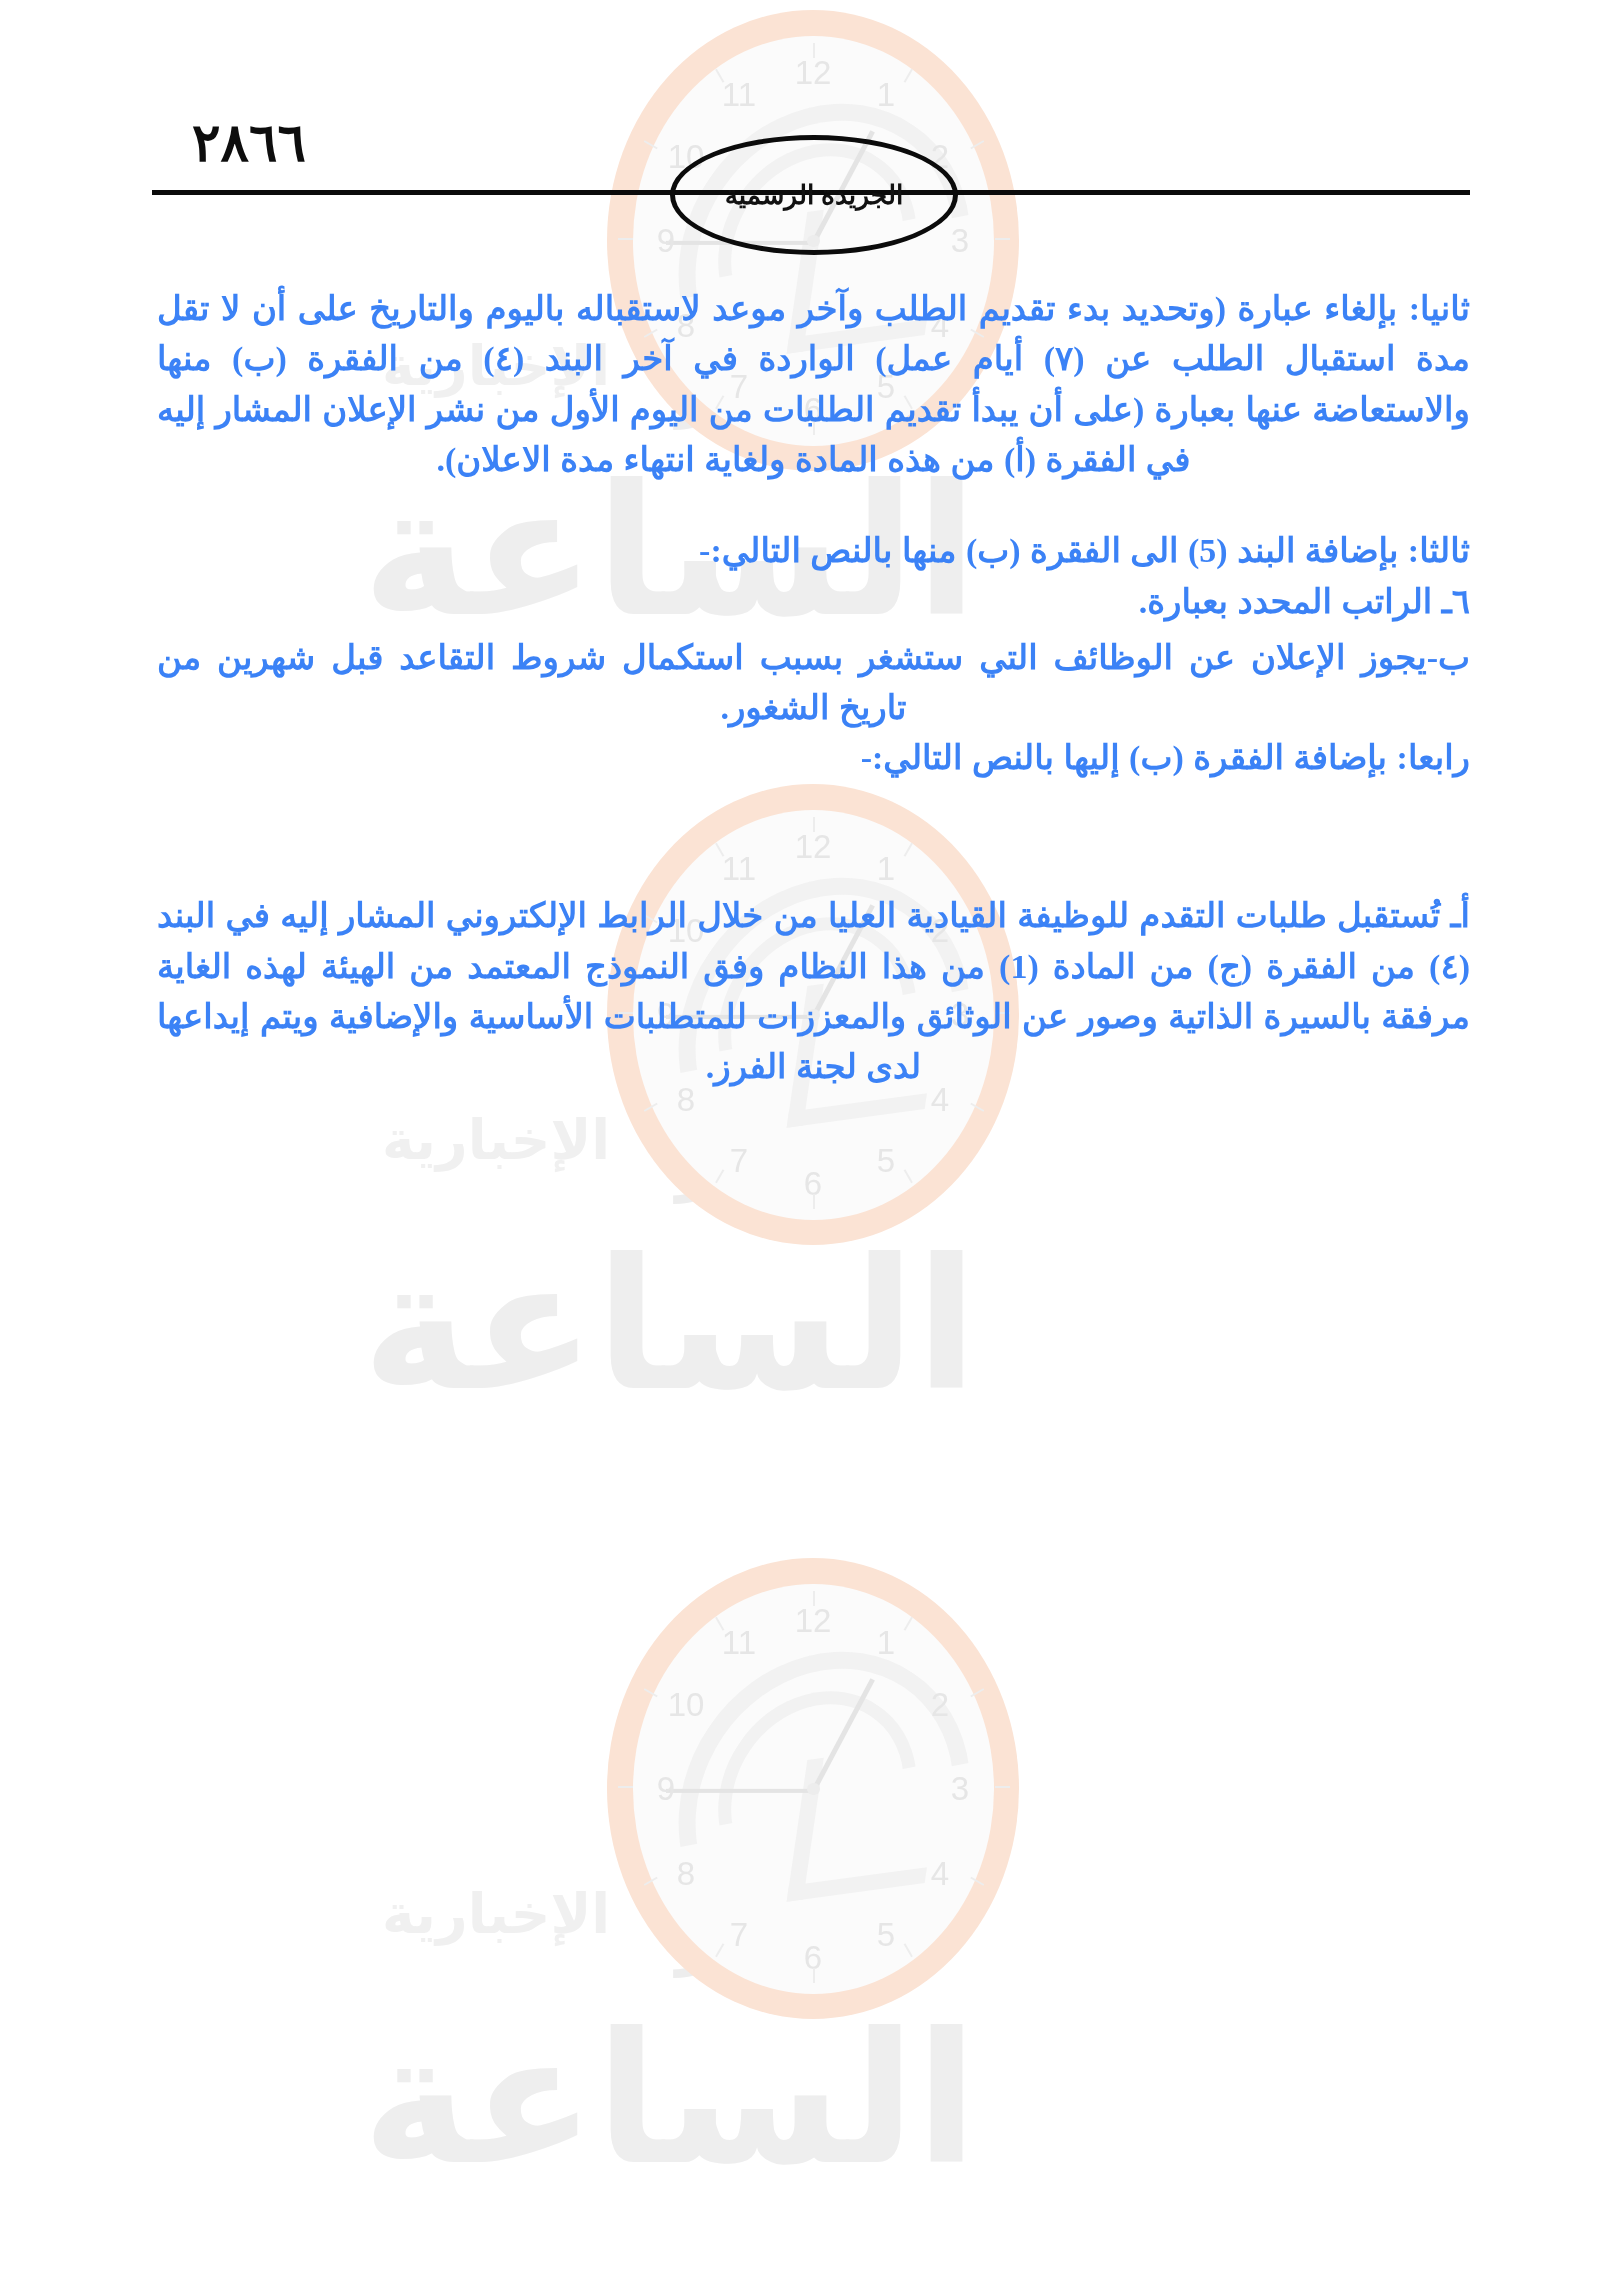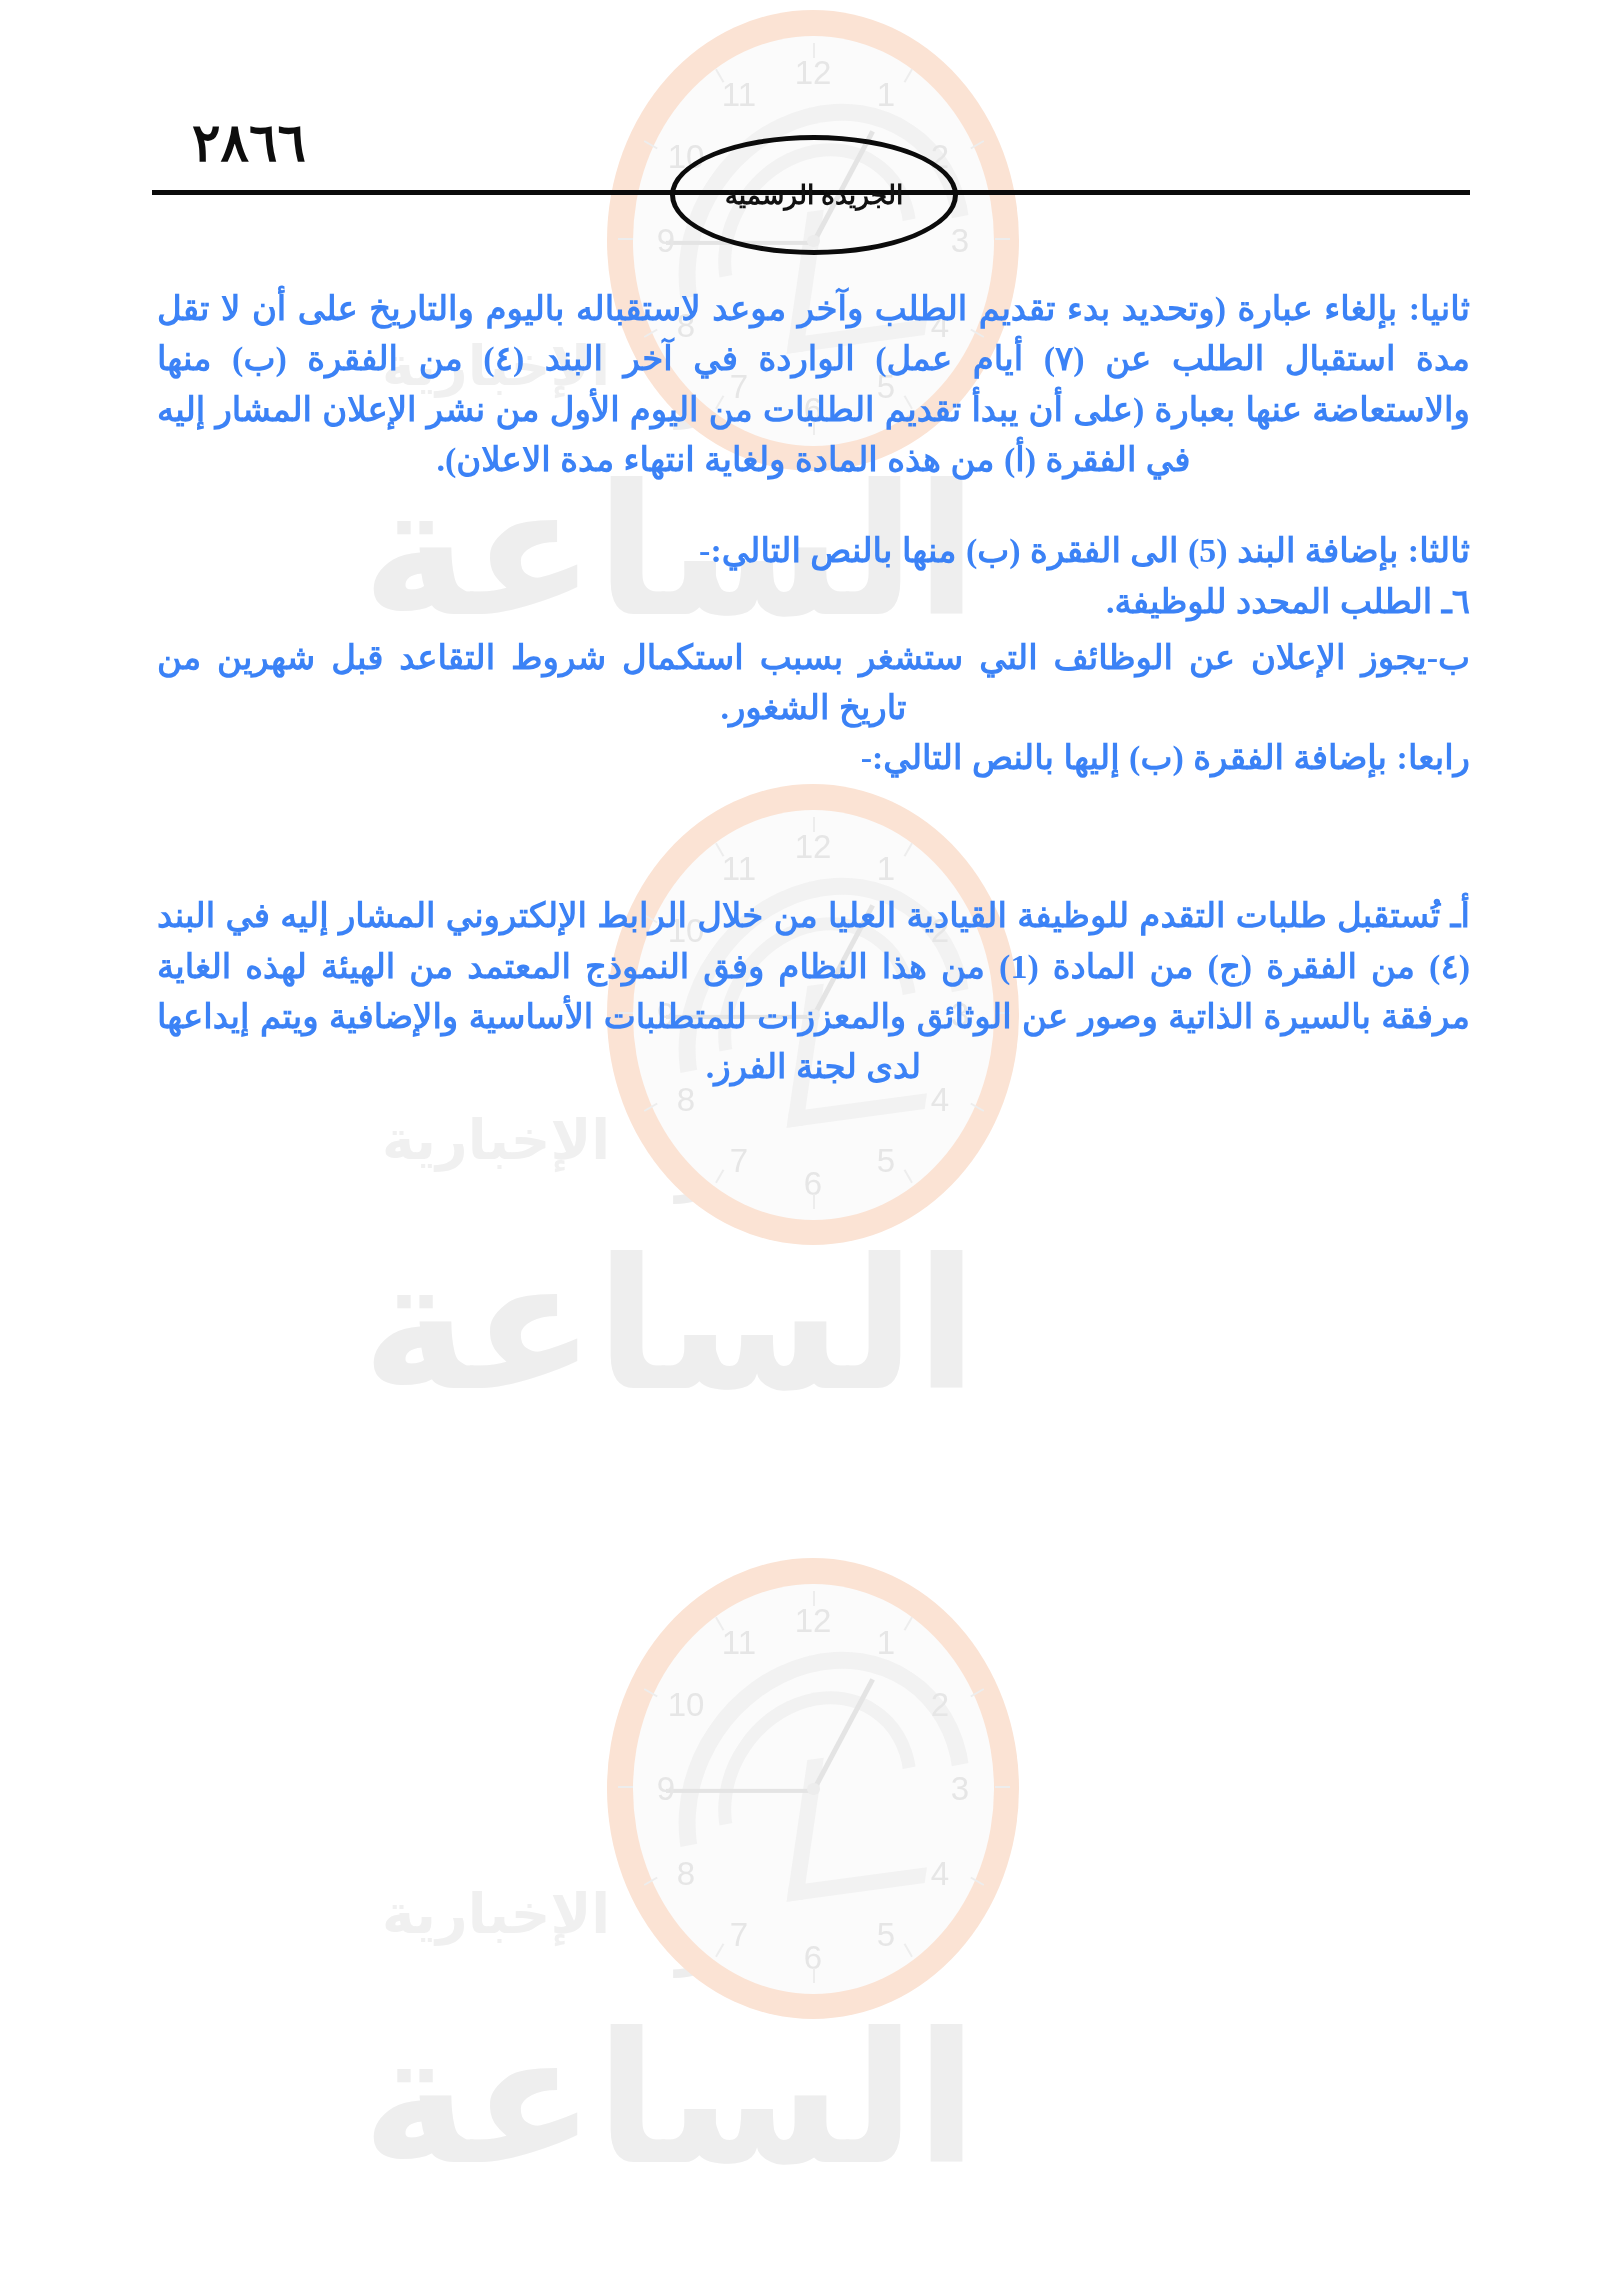--- a/index.html
+++ b/index.html
@@ -368,21 +368,21 @@
       <span class="lbl">الجريدة الرسمية</span>
     </div>
 
     <div class="body-wrap">
 
       <p class="blk just">ثانيا: بإلغاء عبارة (وتحديد بدء تقديم الطلب وآخر موعد لاستقباله باليوم والتاريخ على أن لا تقل مدة استقبال الطلب عن (٧) أيام عمل) الواردة في آخر البند (٤) من الفقرة (ب) منها والاستعاضة عنها بعبارة (على أن يبدأ تقديم الطلبات من اليوم الأول من نشر الإعلان المشار إليه في الفقرة (أ) من هذه المادة ولغاية انتهاء مدة الاعلان).</p>
 
       <div class="gap-m"></div>
 
       <p class="blk center">ثالثا: بإضافة البند (5) الى الفقرة (ب) منها بالنص التالي:-</p>
-      <p class="blk center">٦ـ الطلب المحدد للوظيفة.</p>
+      <p class="blk center">٦ـ الراتب المحدد بعبارة.</p>
 
       <div class="gap-xs"></div>
 
       <p class="blk just">ب-يجوز الإعلان عن الوظائف التي ستشغر بسبب استكمال شروط التقاعد قبل شهرين من تاريخ الشغور.</p>
       <p class="blk center">رابعا: بإضافة الفقرة (ب) إليها بالنص التالي:-</p>
 
       <div class="gap-m"></div>
 
 
       <div class="gap-l"></div>

